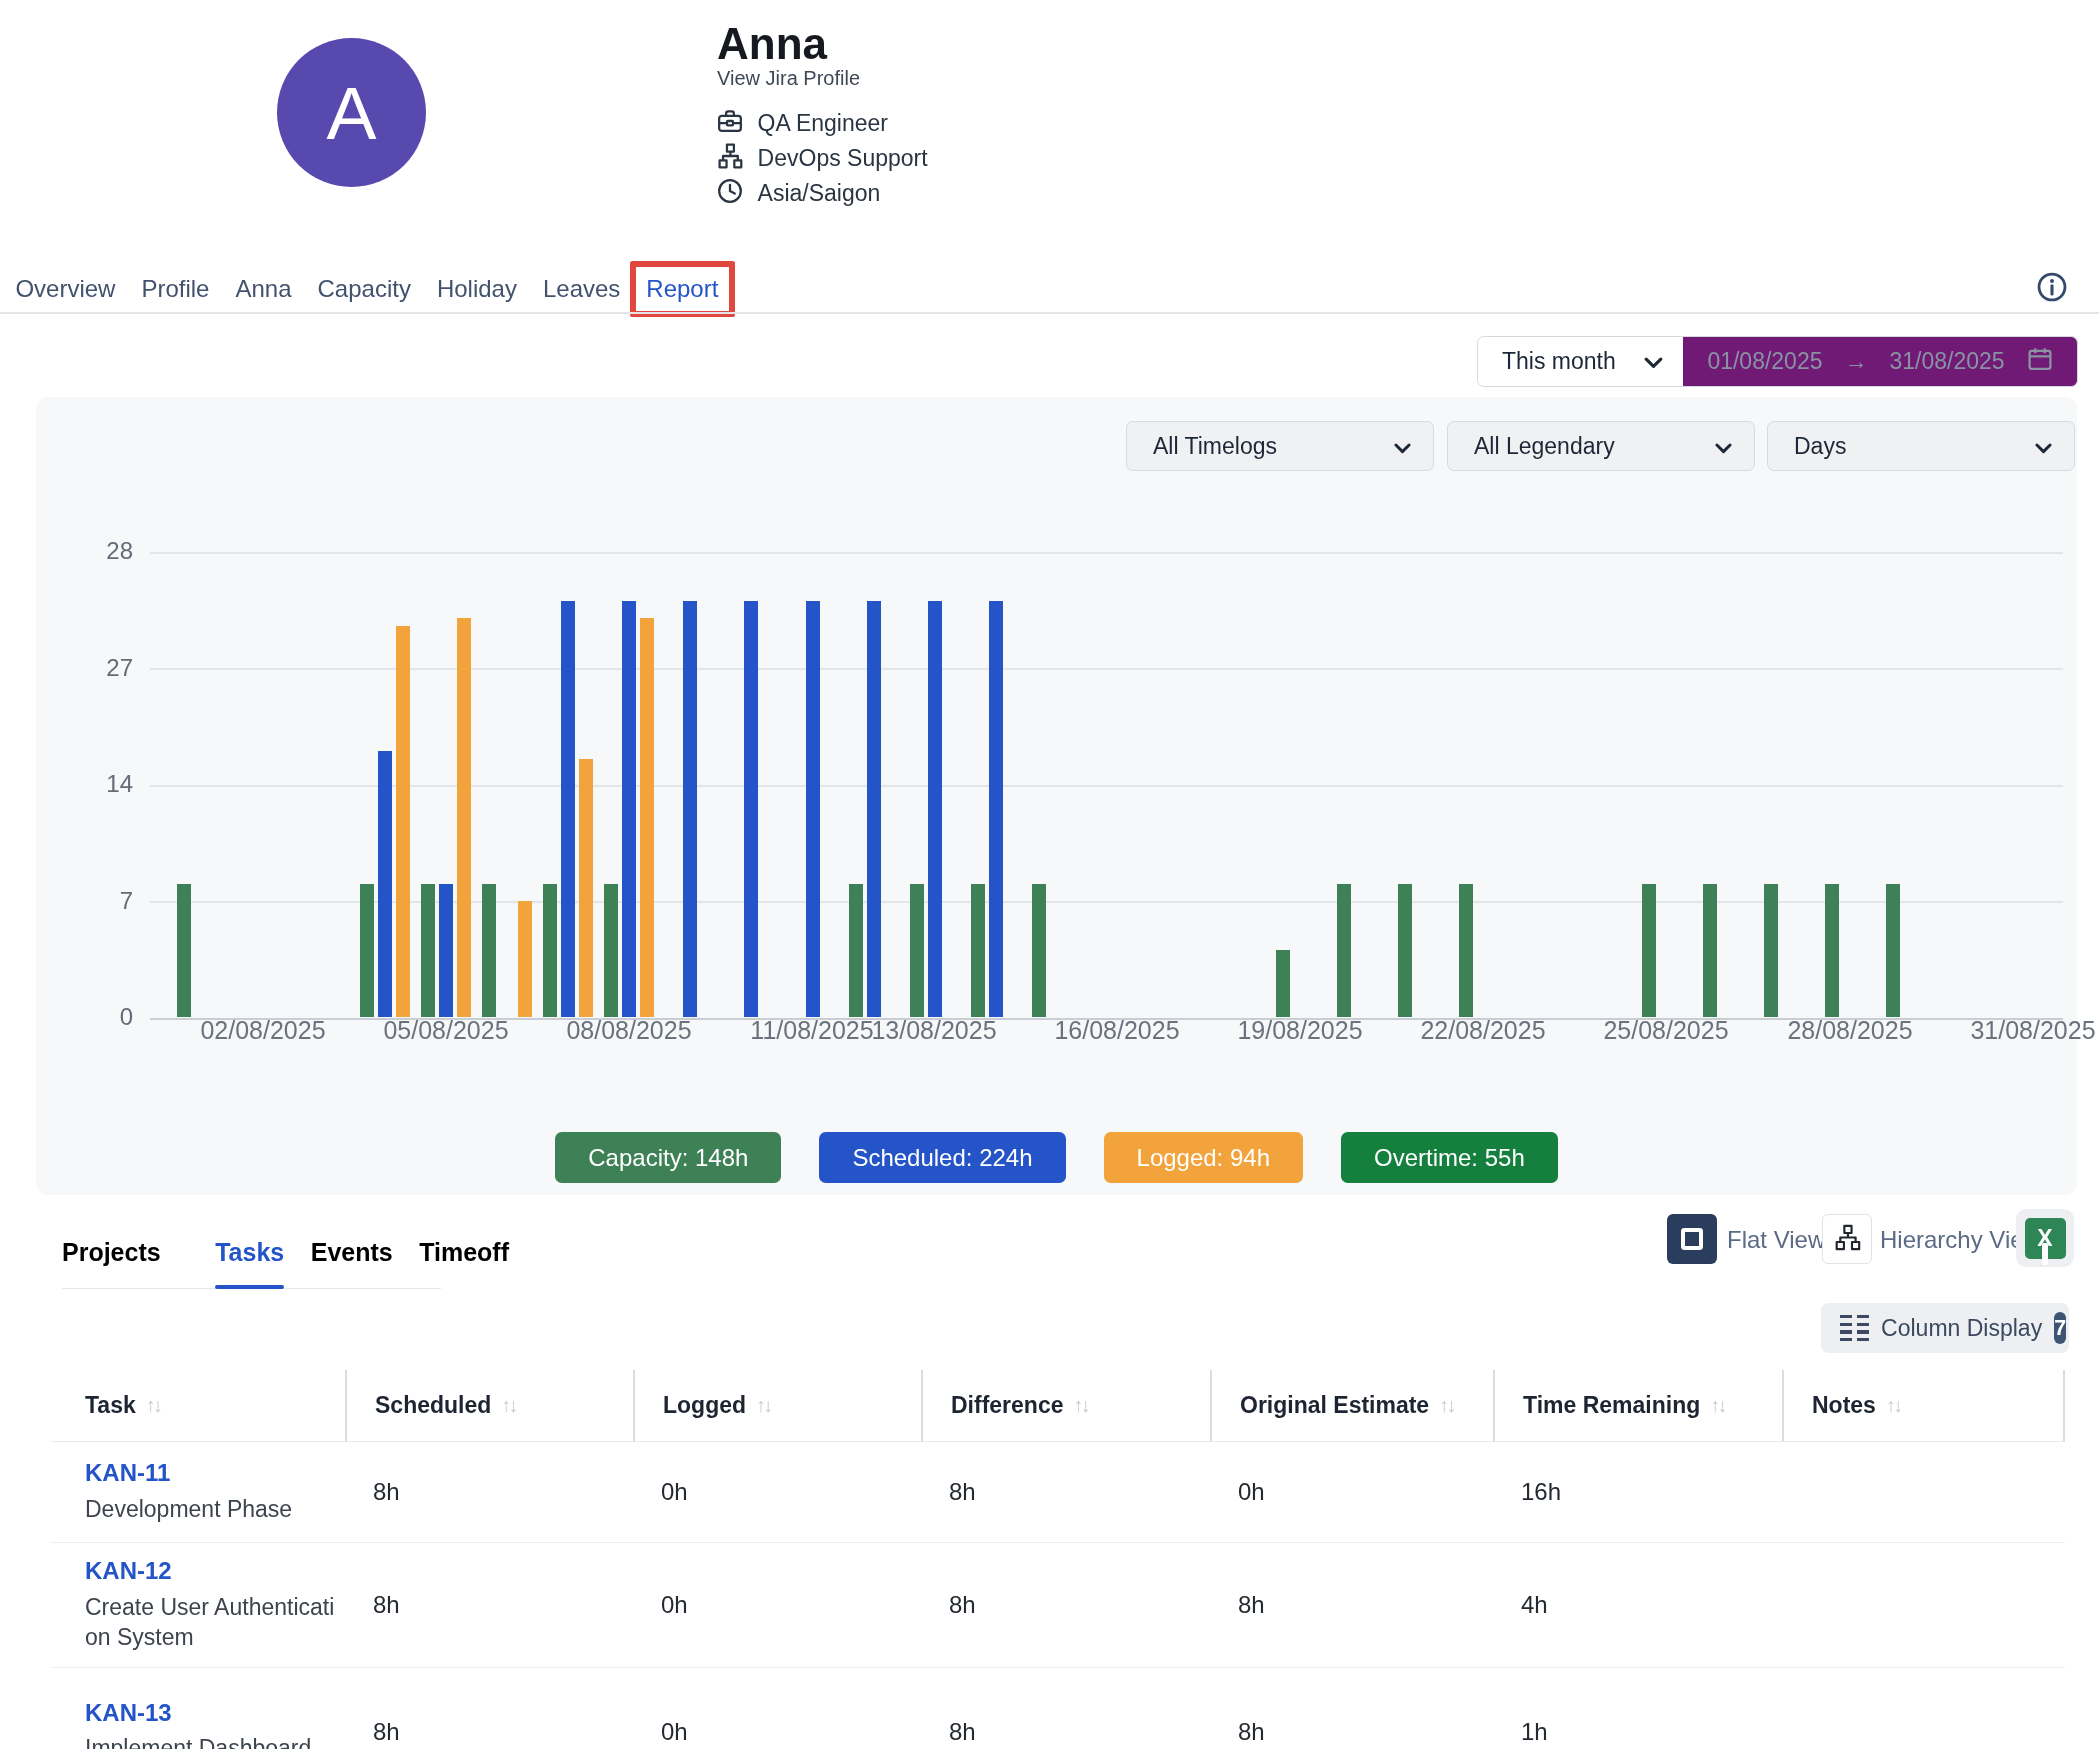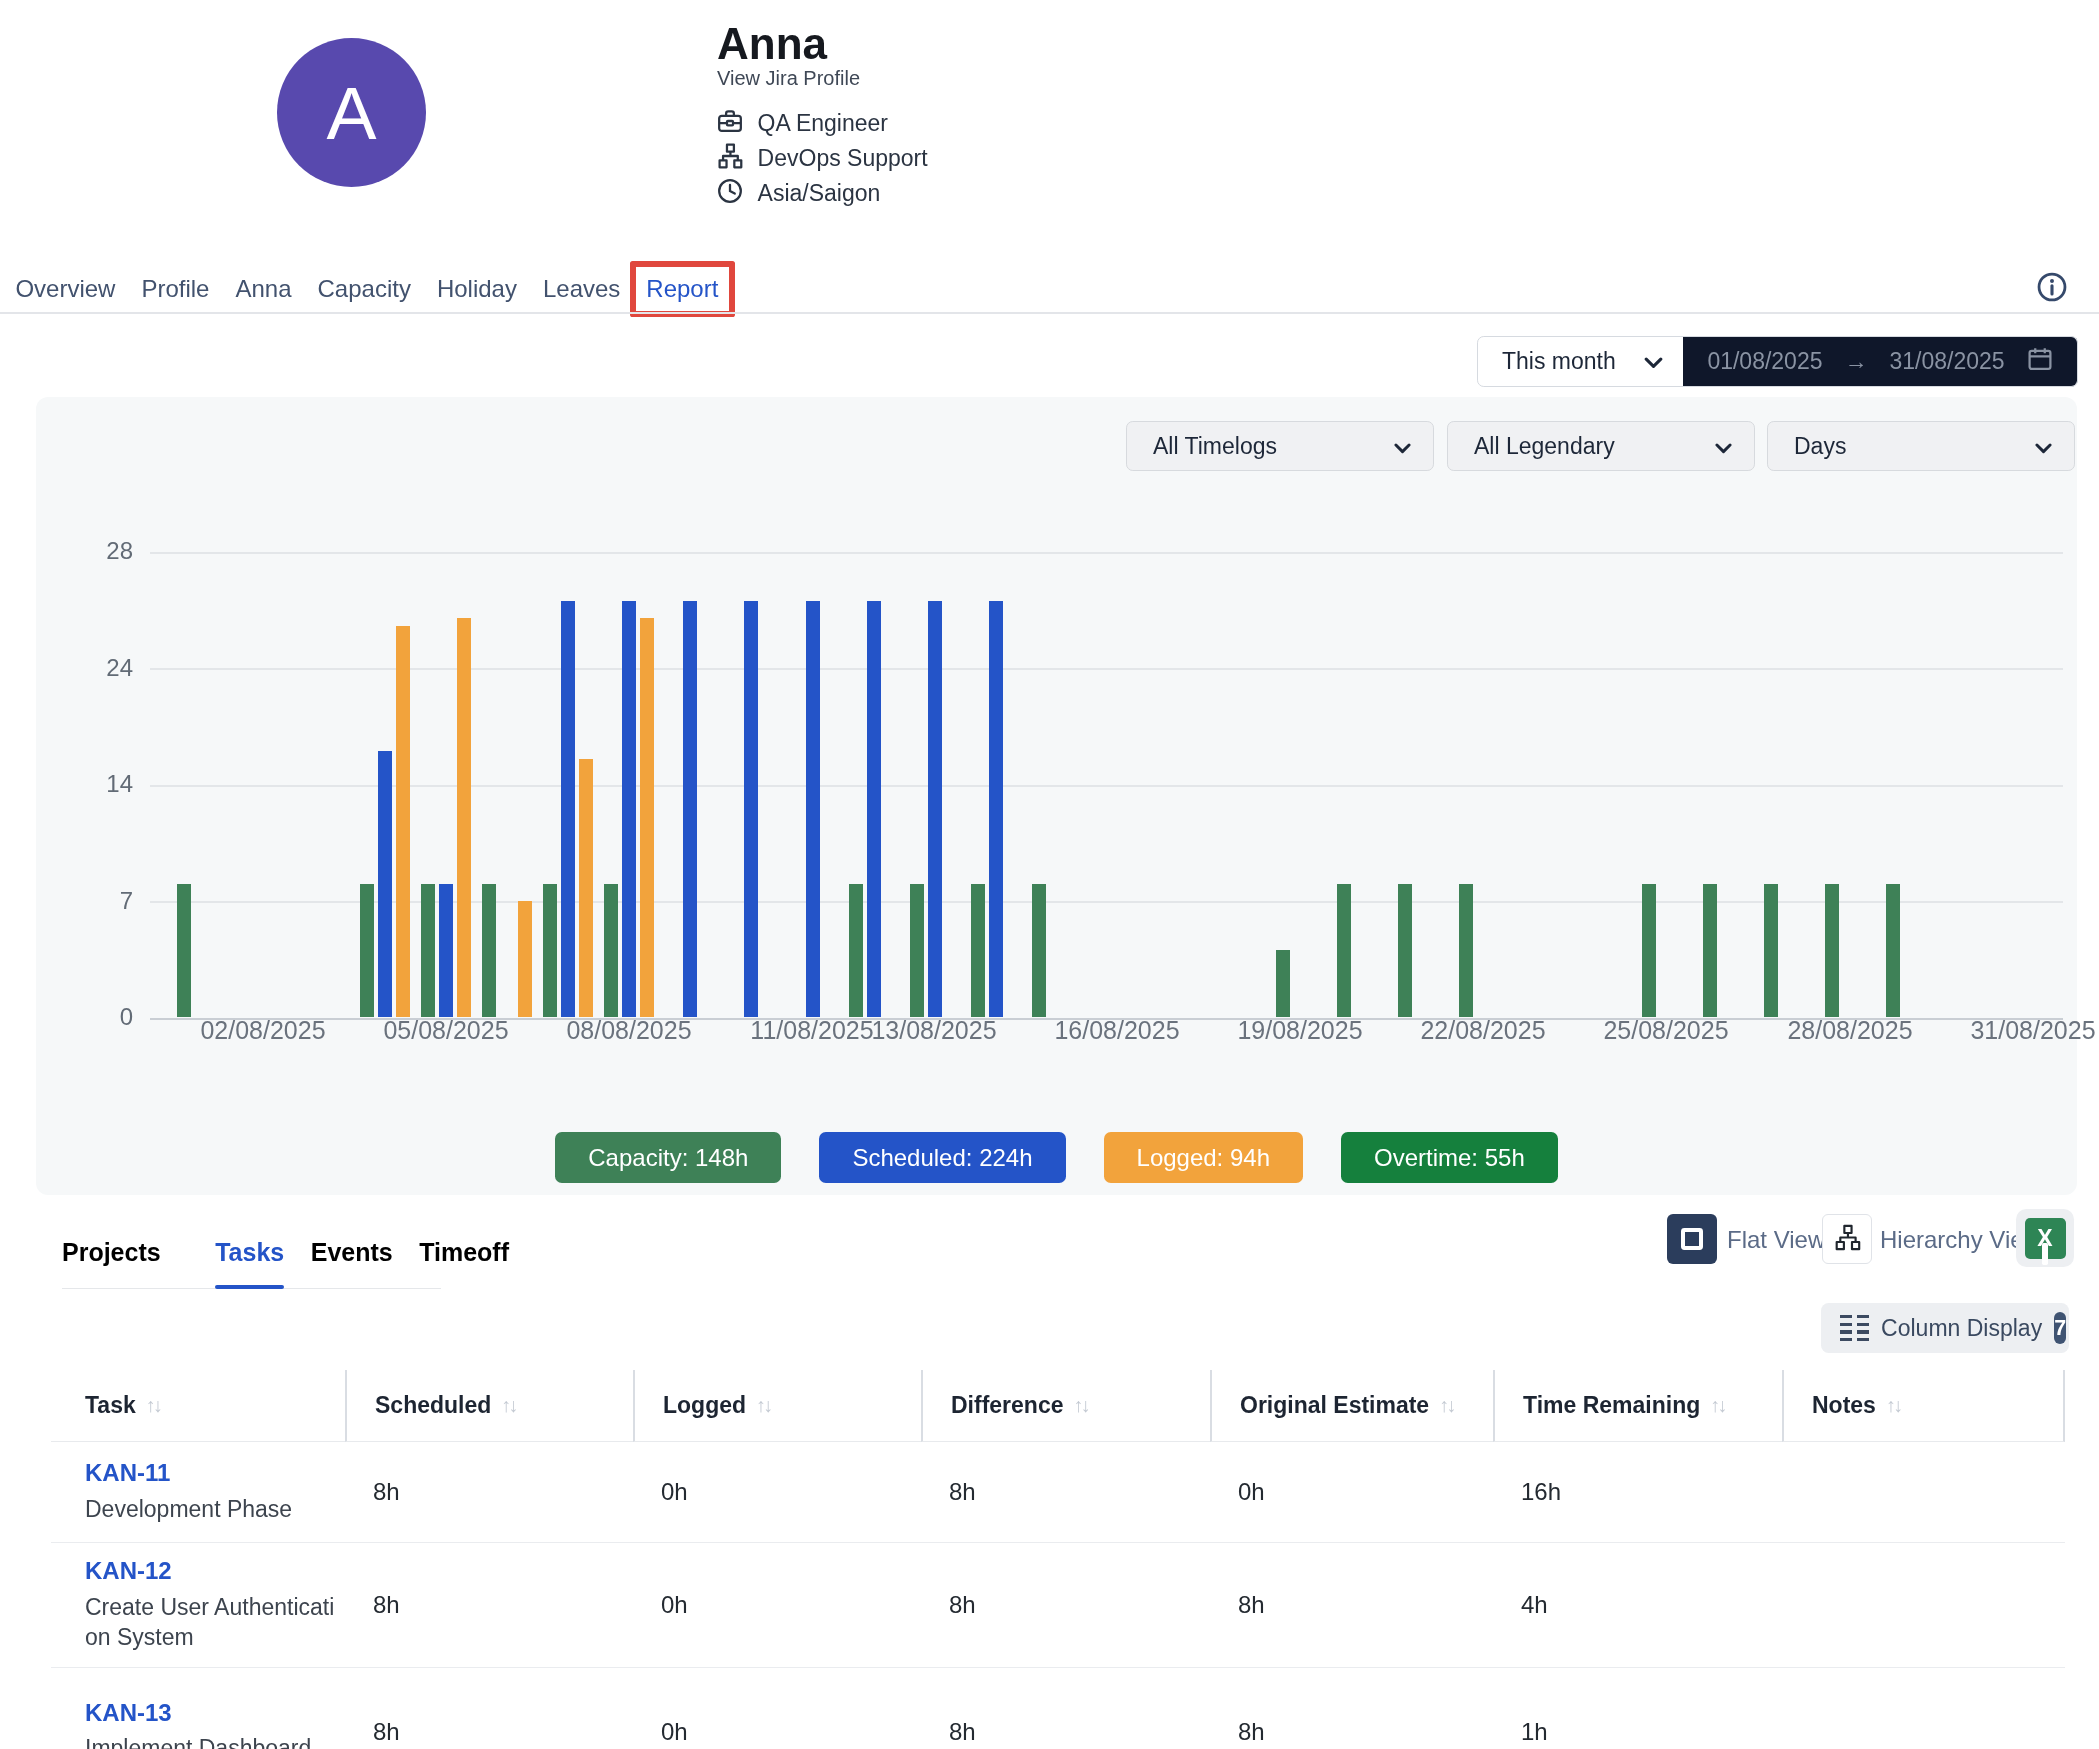--- a/index.html
+++ b/index.html
@@ -27,21 +27,21 @@
   .nav-highlight { position:absolute; left:-16.3px; right:-16.3px; top:-13.7px; bottom:-13.7px;
     border:6px solid #E0473D; border-radius:2.6px; pointer-events:none; }
   .nav-sep { left:0; top:312px; width:2099px; height:1.7px; background:#e3e5e9; }
   .info-icon { left:2036px; top:271px; color:#35496B; cursor:pointer; }
 
   
   .preset-select { left:1477px; top:336px; width:207px; height:51px; background:#fff;
     border:1.7px solid #d6dae0; border-radius:6.8px 0 0 6.8px; display:flex; align-items:center;
     padding:0 20.5px 0 24px; justify-content:space-between; font-size:23px; font-weight:500;
     color:#1d2738; cursor:pointer; }
-  .date-field { left:1683px; top:336px; width:395px; height:51px; background:#0f172a;
+  .date-field { left:1683px; top:336px; width:395px; height:51px; background:#701a75;
     border:1.7px solid #d6dae0; border-left:none; border-radius:0 6.8px 6.8px 0; display:flex;
     align-items:center; justify-content:center; gap:22px; font-size:23px; color:#8a93a3; cursor:pointer; }
 
   
   .panel { left:36px; top:397px; width:2041px; height:798px; background:#F6F8F9; border-radius:12px; }
   .filter-select { top:421px; height:50px; background:#f0f1f3; border:1.7px solid #d7dade;
     border-radius:6.8px; display:flex; align-items:center; justify-content:space-between;
     padding:0 22px 0 26px; font-size:23px; font-weight:500; color:#1d2738; cursor:pointer; }
   #filter-timelogs { left:1126px; width:308px; }
   #filter-legendary { left:1447px; width:308px; }
@@ -208,21 +208,21 @@
     <svg width="17" height="11" viewBox="0 0 22 14" fill="none" stroke="#1d2738" stroke-width="3.8" stroke-linecap="round" stroke-linejoin="round">
         <path d="M2.5 2.5 L11 11 L19.5 2.5"></path>
       </svg>
   </span>
 </div>
 
 <div class="abs" id="chart-area">
     <div class="gridline" style="top: 0px;"></div>
     <div class="ytick" style="top: -14.6px;">28</div>
     <div class="gridline" style="top: 116px;"></div>
-    <div class="ytick" style="top: 102px;">24</div>
+    <div class="ytick" style="top: 102px;">27</div>
     <div class="gridline" style="top: 233px;"></div>
     <div class="ytick" style="top: 218px;">14</div>
     <div class="gridline" style="top: 349px;"></div>
     <div class="ytick" style="top: 335px;">7</div>
     <div class="gridline zero" style="top: 466px;"></div>
     <div class="ytick" style="top: 451px;">0</div>
     <div class="bar" title="Capacity: 8h" style="left: 27px; height: 133px; background: rgb(62, 129, 87);"></div>
     <div class="bar" title="Capacity: 8h" style="left: 210px; height: 133px; background: rgb(62, 129, 87);"></div>
     <div class="bar" title="Capacity: 8h" style="left: 271px; height: 133px; background: rgb(62, 129, 87);"></div>
     <div class="bar" title="Capacity: 8h" style="left: 332px; height: 133px; background: rgb(62, 129, 87);"></div>

